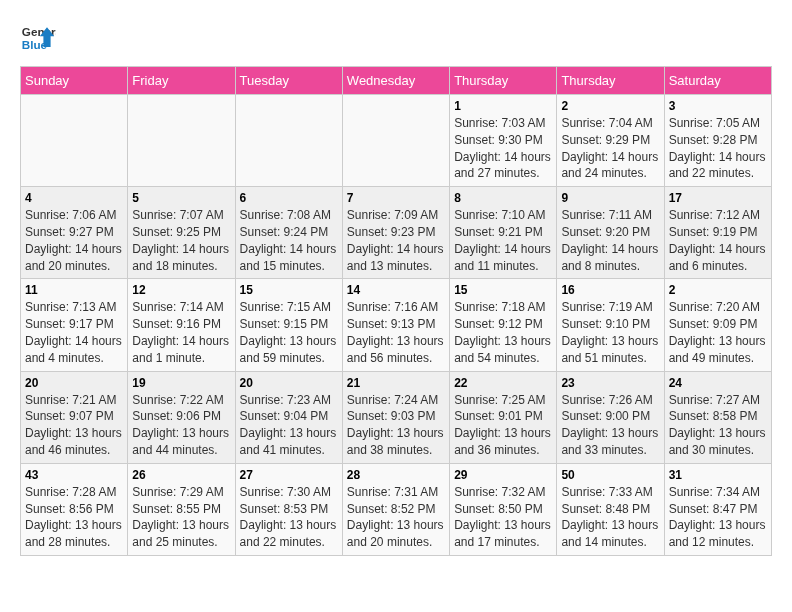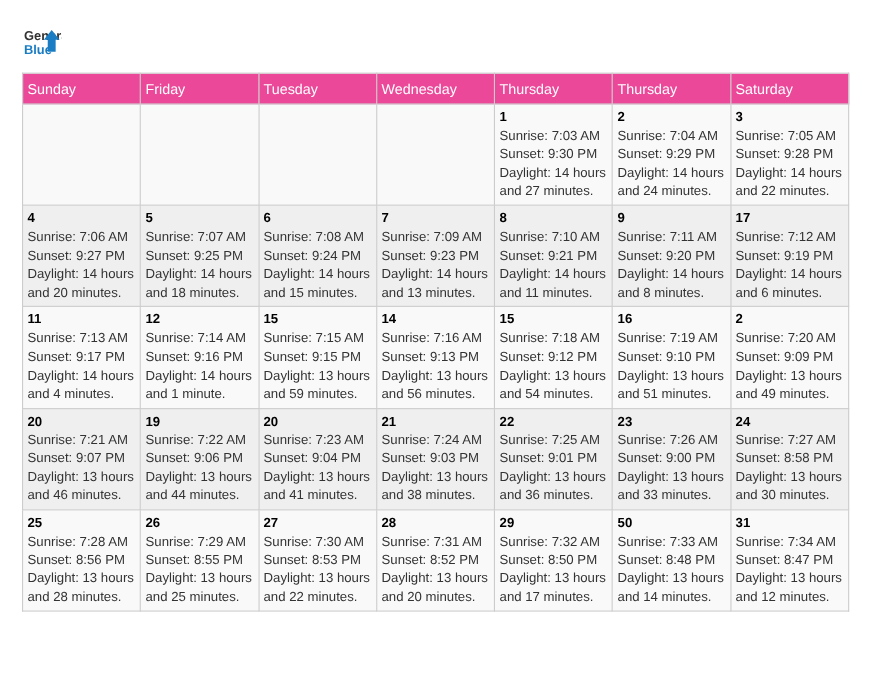--- a/index.html
+++ b/index.html
@@ -212,21 +212,21 @@
           <span class="day-number">23</span>
           <div class="day-info">Sunrise: 7:26 AM<br>Sunset: 9:00 PM<br>Daylight: 13 hours<br>and 33 minutes.</div>
         </td>
         <td>
           <span class="day-number">24</span>
           <div class="day-info">Sunrise: 7:27 AM<br>Sunset: 8:58 PM<br>Daylight: 13 hours<br>and 30 minutes.</div>
         </td>
       </tr>
       <tr>
         <td>
-          <span class="day-number">25</span>
+          <span class="day-number">43</span>
           <div class="day-info">Sunrise: 7:28 AM<br>Sunset: 8:56 PM<br>Daylight: 13 hours<br>and 28 minutes.</div>
         </td>
         <td>
           <span class="day-number">26</span>
           <div class="day-info">Sunrise: 7:29 AM<br>Sunset: 8:55 PM<br>Daylight: 13 hours<br>and 25 minutes.</div>
         </td>
         <td>
           <span class="day-number">27</span>
           <div class="day-info">Sunrise: 7:30 AM<br>Sunset: 8:53 PM<br>Daylight: 13 hours<br>and 22 minutes.</div>
         </td>

